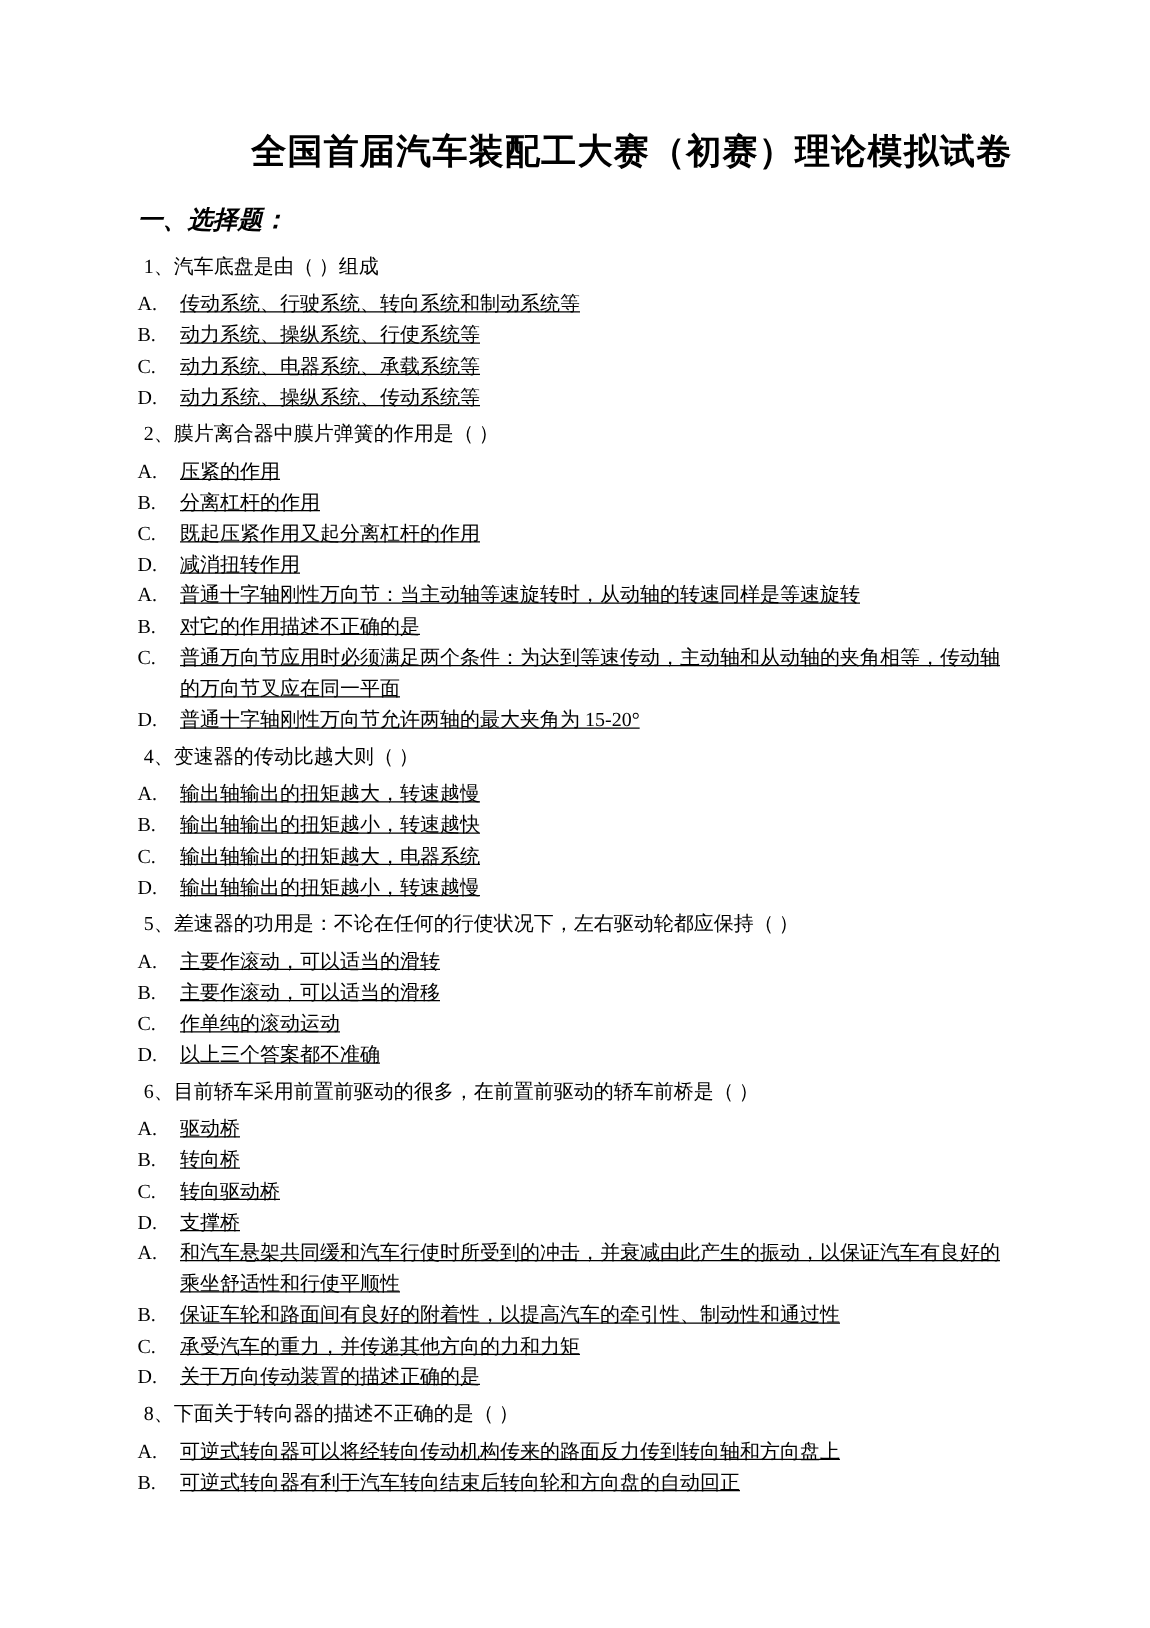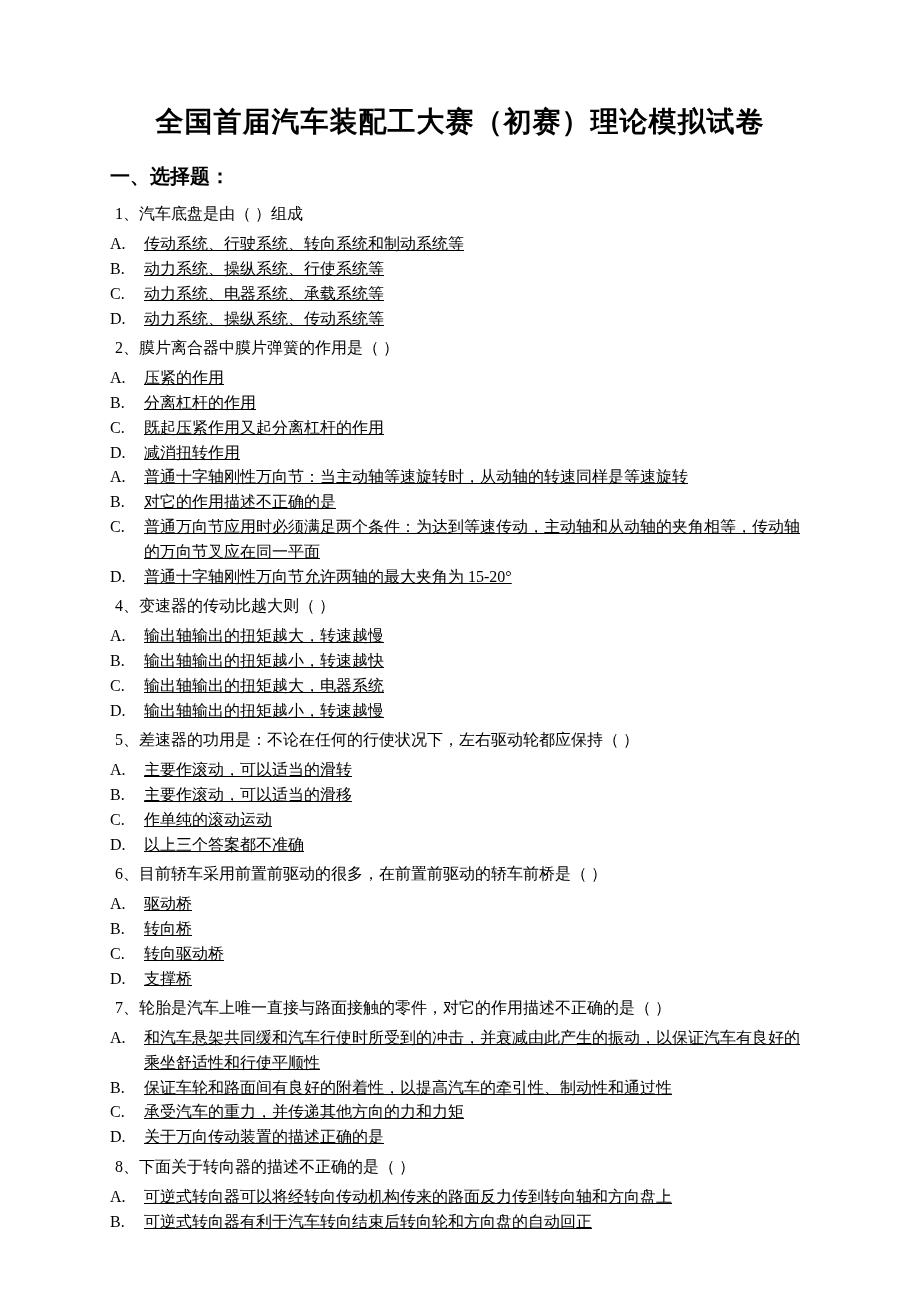--- a/index.html
+++ b/index.html
@@ -9,28 +9,29 @@
       margin: 0;
       padding: 100px 110px 60px 110px;
       box-sizing: border-box;
       color: #000;
       font-size: 16px;
       line-height: 1.55;
     }
     h1 {
       font-size: 28px;
       font-weight: bold;
-      text-align: center;
+      text-align: right;
       margin: 0 0 18px 0;
       letter-spacing: 1px;
     }
     h2 {
       font-size: 20px;
       font-weight: bold;
       margin: 0 0 10px 0;
+      font-style: italic;
     }
     .question-stem {
       margin: 5px;
     }
     .options {
       padding-left: 0;
       margin: 0;
     }
     .option {
       display: flex;
@@ -158,21 +159,20 @@
       </div>
       <div class="option">
         <span class="option-letter">C.</span>
         <span class="option-text">转向驱动桥</span>
       </div>
       <div class="option">
         <span class="option-letter">D.</span>
         <span class="option-text">支撑桥</span>
       </div>
     </div>
-    <p class="question-stem">7、轮胎是汽车上唯一直接与路面接触的零件，对它的作用描述不正确的是（   ）</p>
     <div class="options">
       <div class="option">
         <span class="option-letter">A.</span>
         <span class="option-text">和汽车悬架共同缓和汽车行使时所受到的冲击，并衰减由此产生的振动，以保证汽车有良好的乘坐舒适性和行使平顺性</span>
       </div>
       <div class="option">
         <span class="option-letter">B.</span>
         <span class="option-text">保证车轮和路面间有良好的附着性，以提高汽车的牵引性、制动性和通过性</span>
       </div>
       <div class="option">

